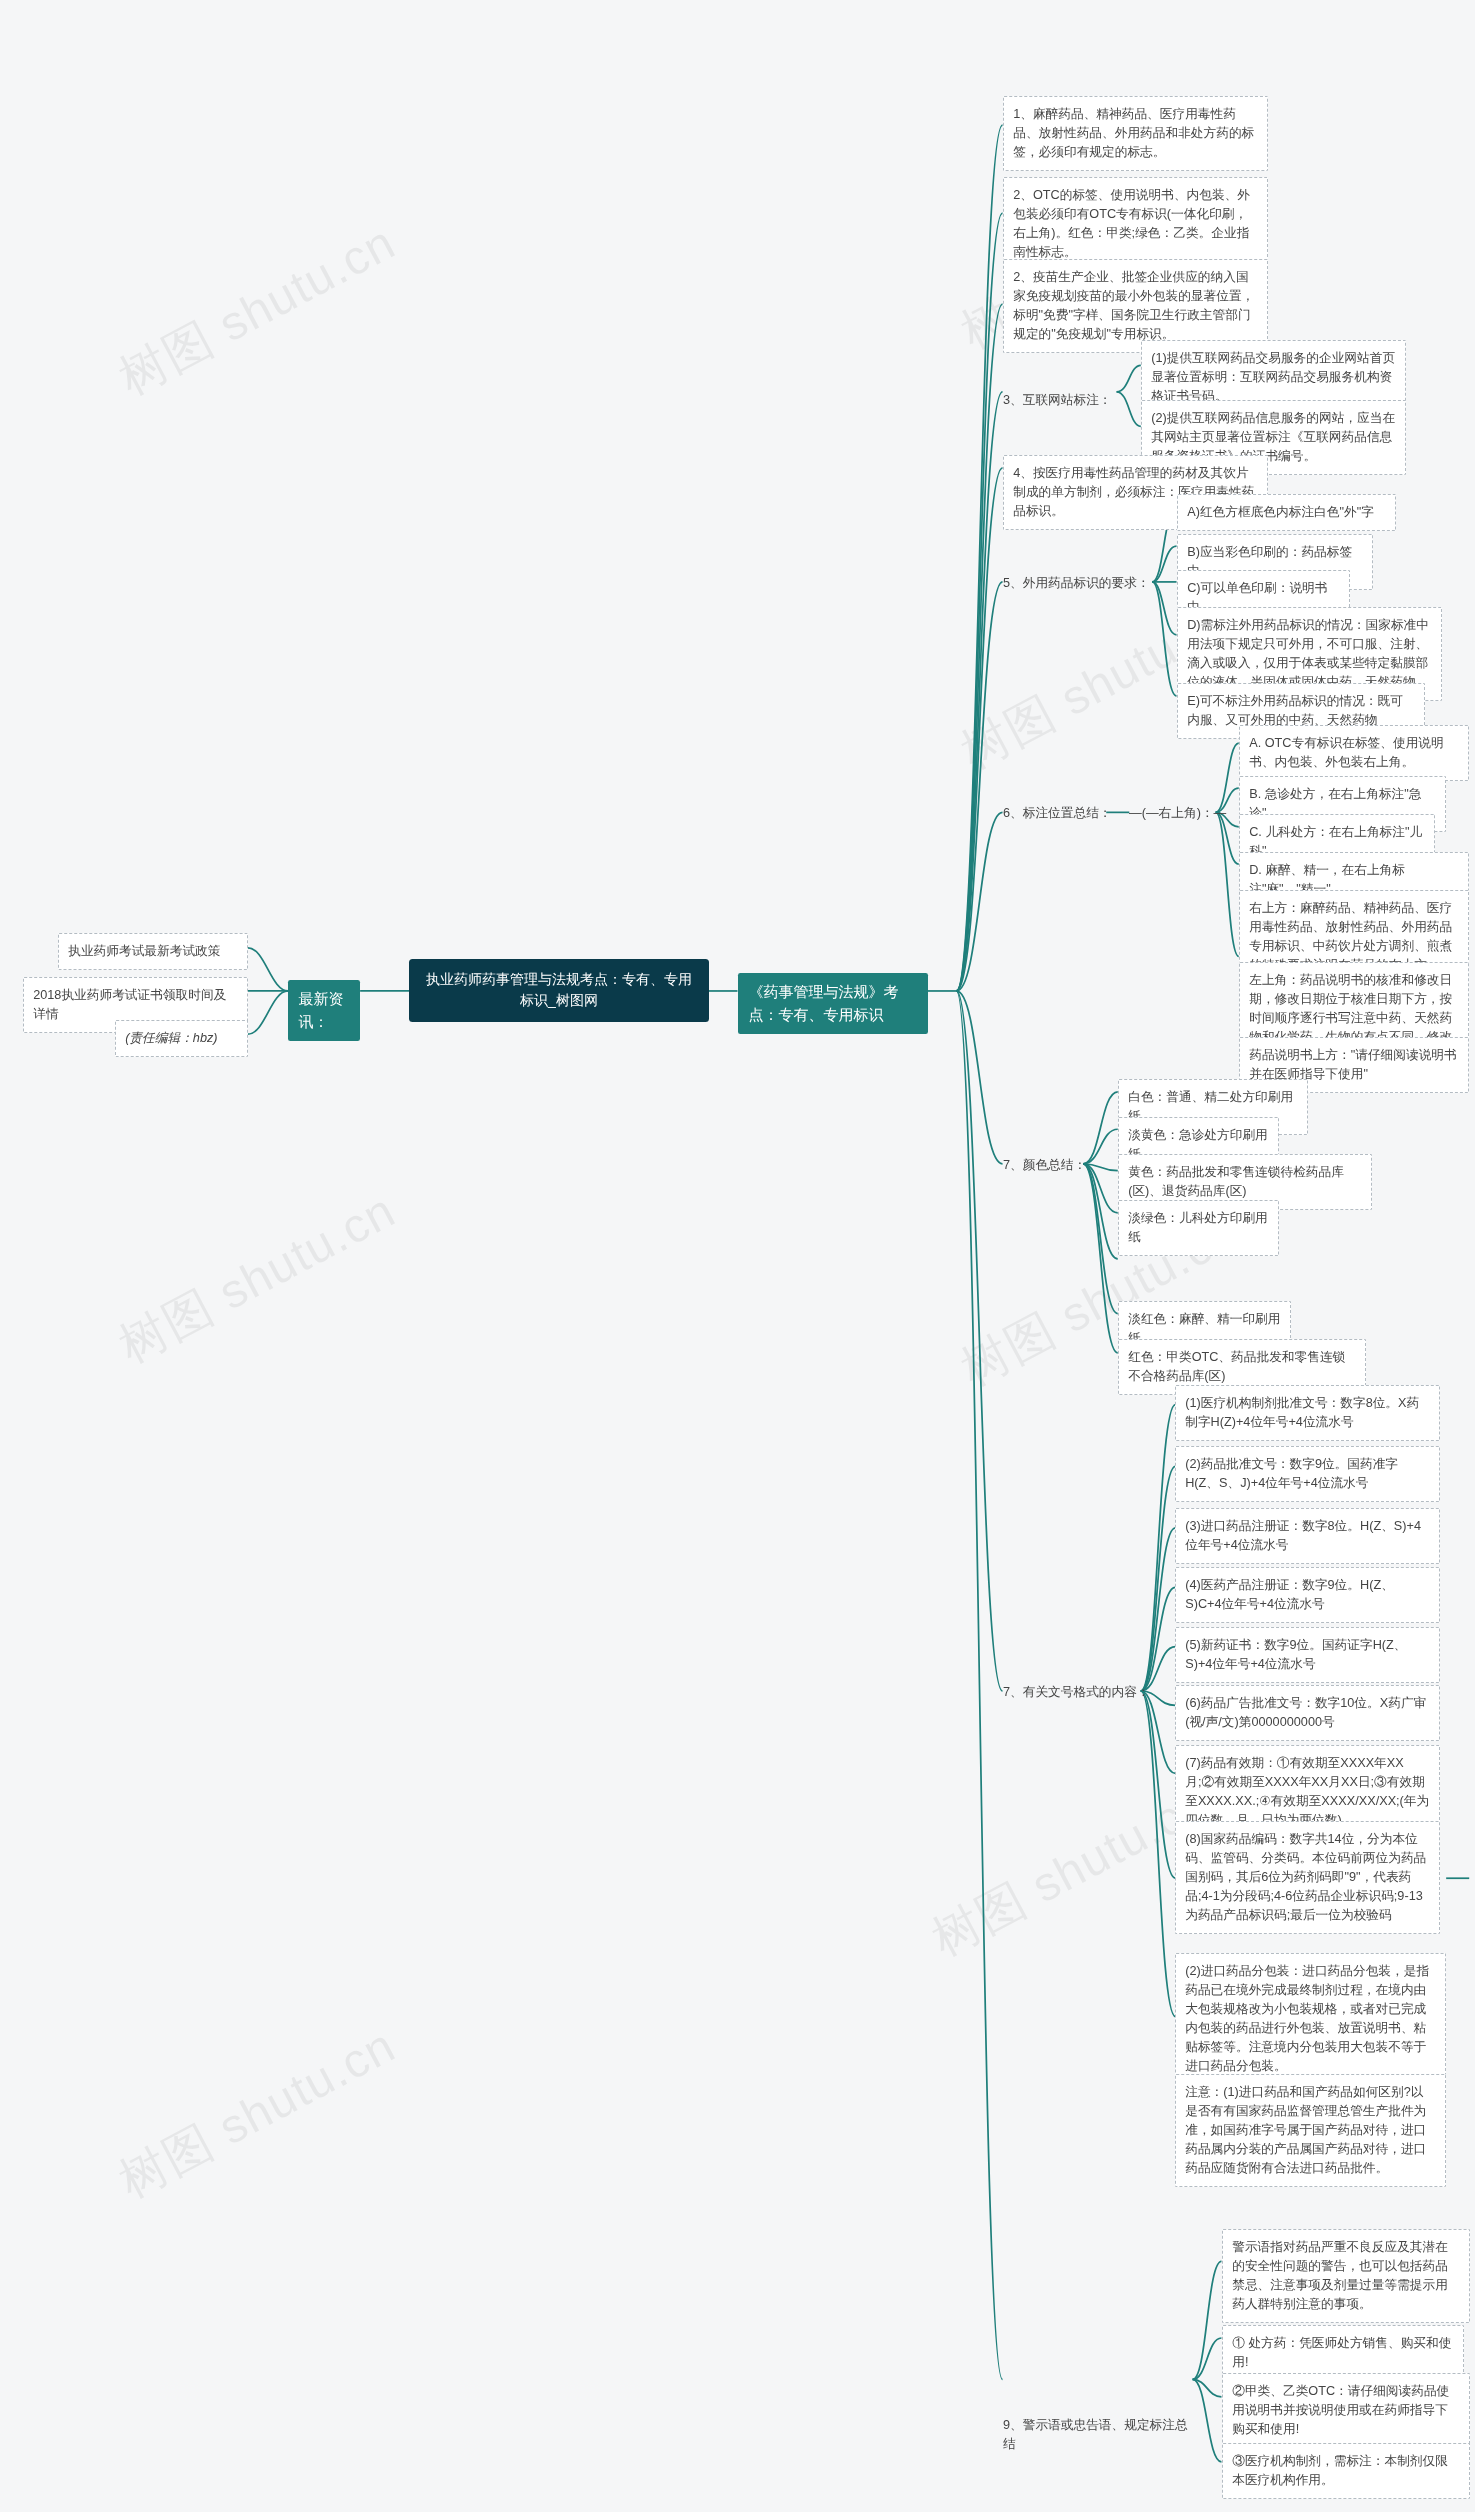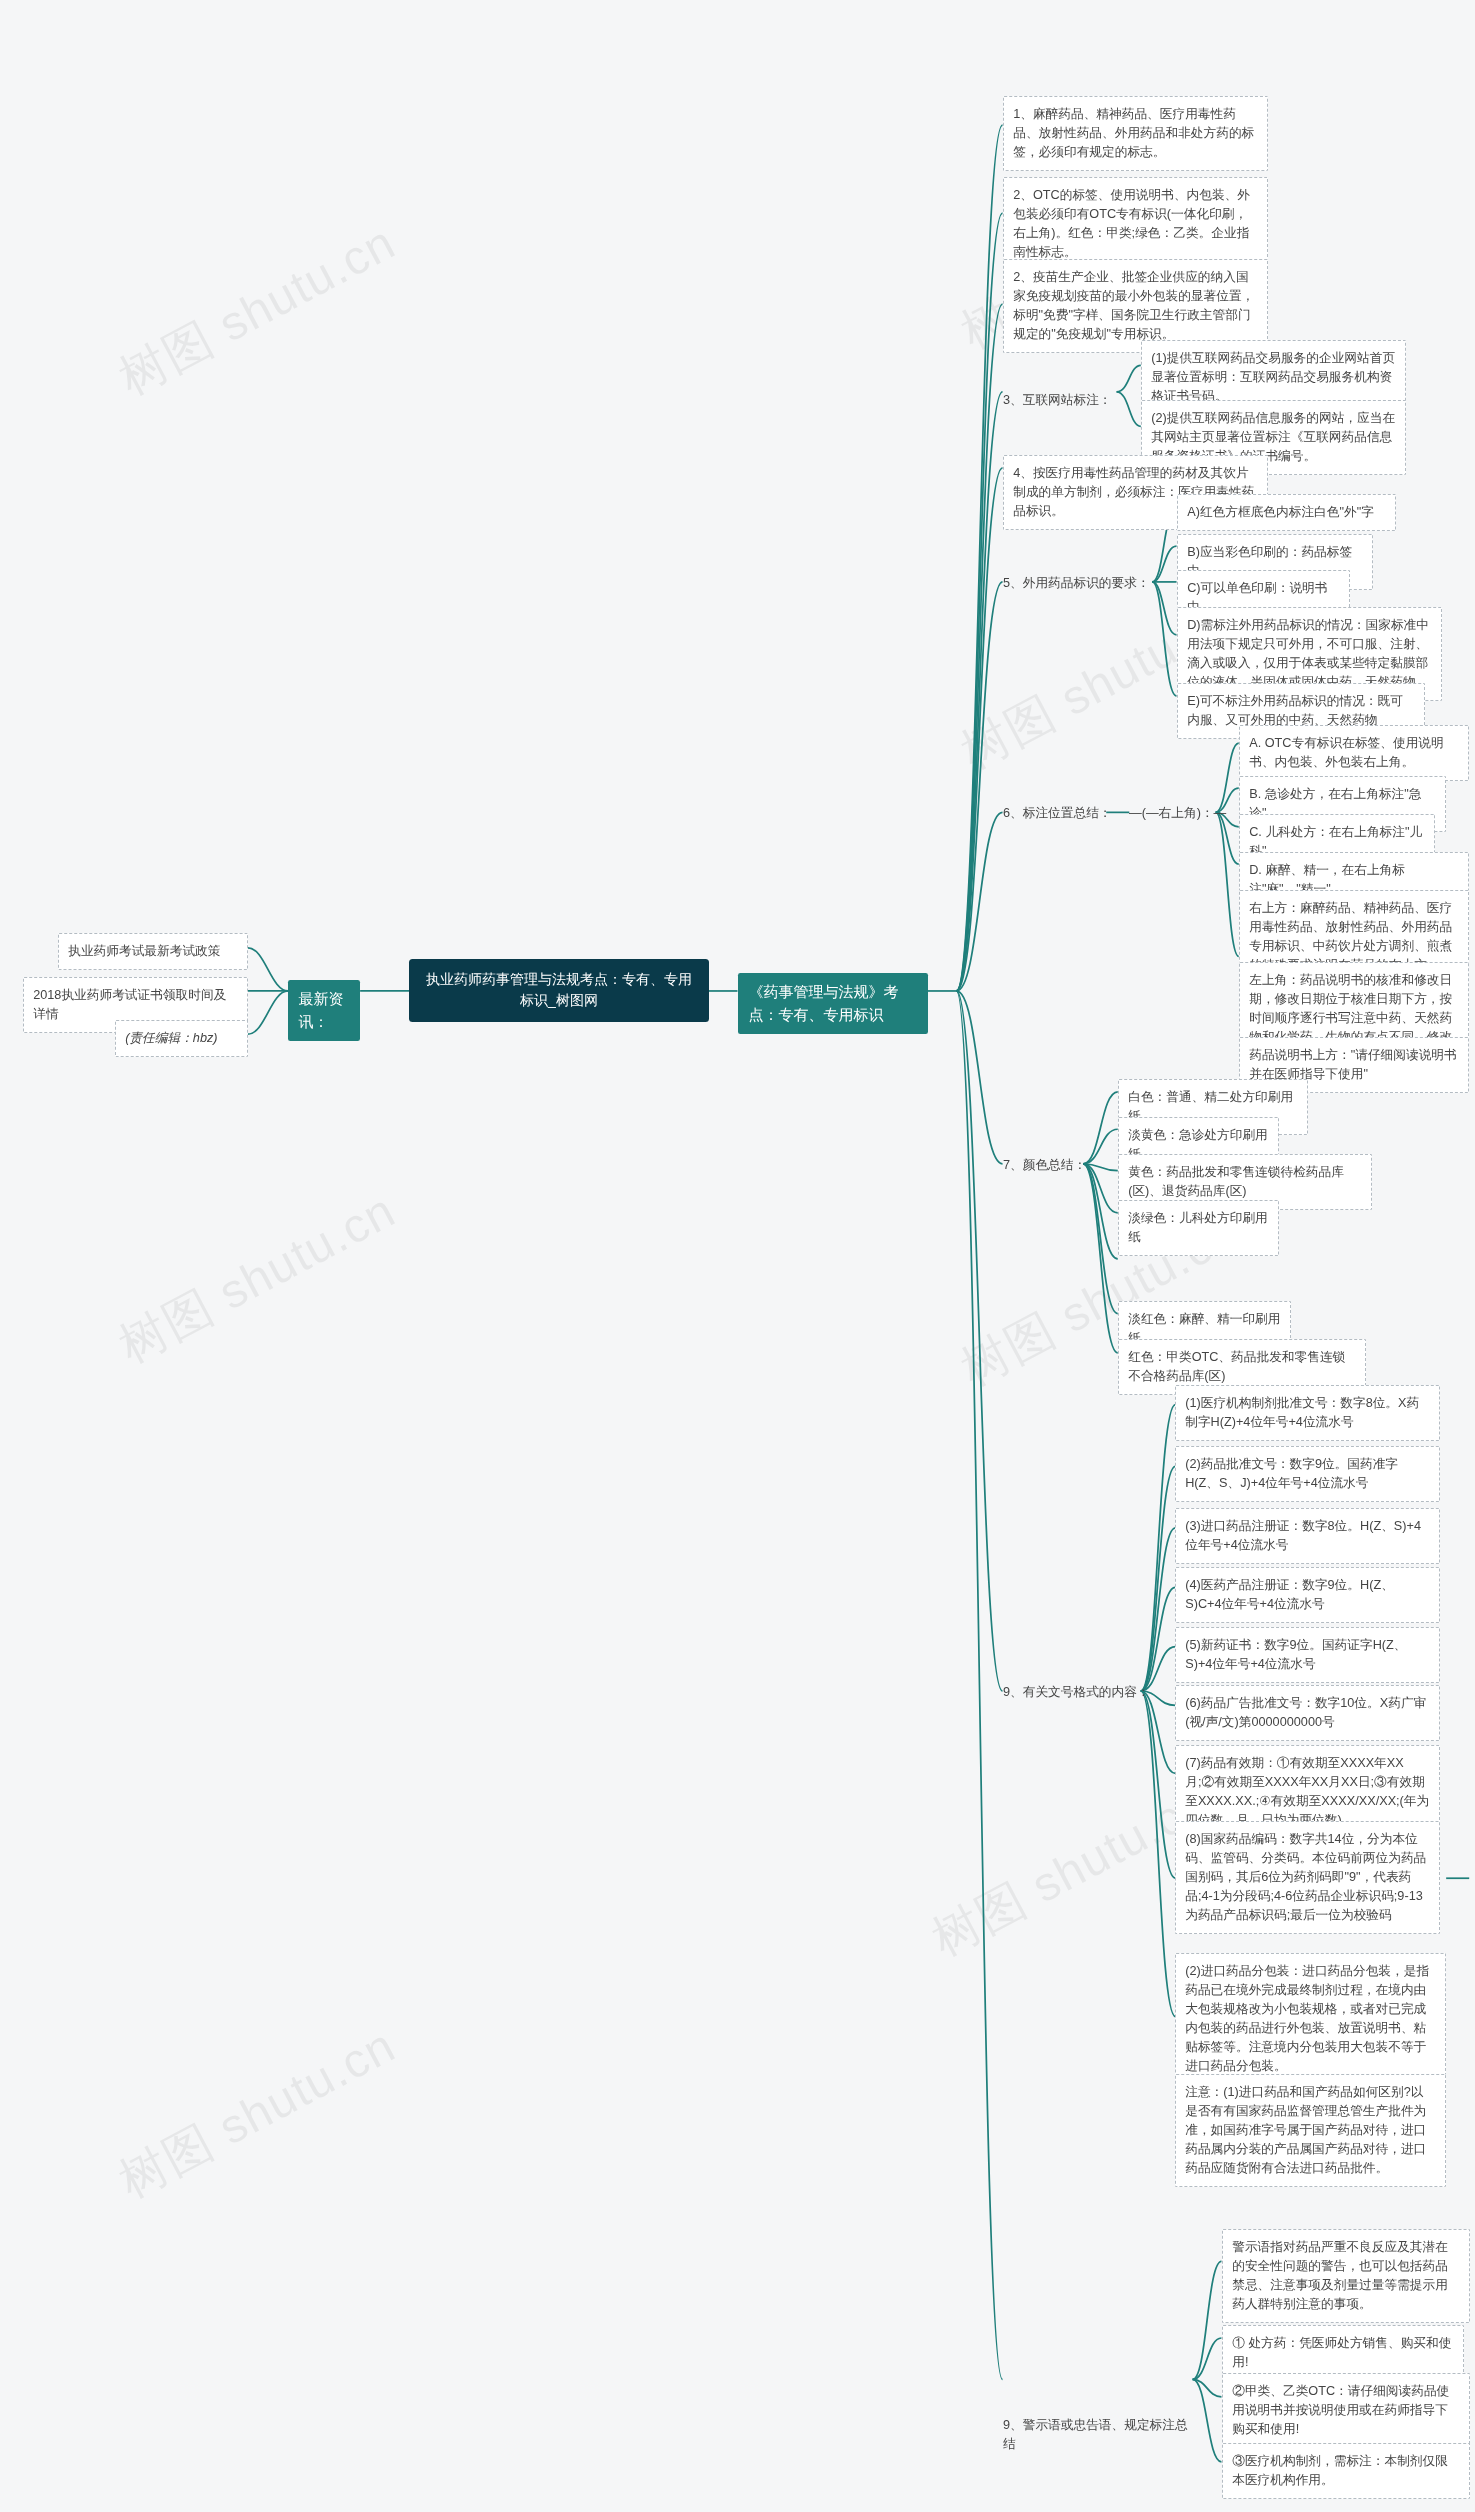--- a/index.html
+++ b/index.html
@@ -210,21 +210,21 @@
   <div class="node dash" style="left:1239px; top:1037px; width:230px;">药品说明书上方："请仔细阅读说明书并在医师指导下使用"</div>
 
   <div class="node hdr" style="left:1003px; top:1156px;">7、颜色总结：</div>
   <div class="node dash" style="left:1118px; top:1079px; width:190px;">白色：普通、精二处方印刷用纸</div>
   <div class="node dash" style="left:1118px; top:1117px; width:161px;">淡黄色：急诊处方印刷用纸</div>
   <div class="node dash" style="left:1118px; top:1154px; width:254px;">黄色：药品批发和零售连锁待检药品库(区)、退货药品库(区)</div>
   <div class="node dash" style="left:1118px; top:1200px; width:161px;">淡绿色：儿科处方印刷用纸</div>
   <div class="node dash" style="left:1118px; top:1301px; width:173px;">淡红色：麻醉、精一印刷用纸</div>
   <div class="node dash" style="left:1118px; top:1339px; width:248px;">红色：甲类OTC、药品批发和零售连锁不合格药品库(区)</div>
 
-  <div class="node hdr" style="left:1003px; top:1683px;">9、有关文号格式的内容：</div>
+  <div class="node hdr" style="left:1003px; top:1683px;">7、有关文号格式的内容：</div>
   <div class="node dash med" style="left:1175px; top:1385px;">(1)医疗机构制剂批准文号：数字8位。X药制字H(Z)+4位年号+4位流水号</div>
   <div class="node dash med" style="left:1175px; top:1446px;">(2)药品批准文号：数字9位。国药准字H(Z、S、J)+4位年号+4位流水号</div>
   <div class="node dash med" style="left:1175px; top:1508px;">(3)进口药品注册证：数字8位。H(Z、S)+4位年号+4位流水号</div>
   <div class="node dash med" style="left:1175px; top:1567px;">(4)医药产品注册证：数字9位。H(Z、S)C+4位年号+4位流水号</div>
   <div class="node dash med" style="left:1175px; top:1627px;">(5)新药证书：数字9位。国药证字H(Z、S)+4位年号+4位流水号</div>
   <div class="node dash med" style="left:1175px; top:1685px;">(6)药品广告批准文号：数字10位。X药广审(视/声/文)第0000000000号</div>
   <div class="node dash med" style="left:1175px; top:1745px;">(7)药品有效期：①有效期至XXXX年XX月;②有效期至XXXX年XX月XX日;③有效期至XXXX.XX.;④有效期至XXXX/XX/XX;(年为四位数，月、日均为两位数)</div>
   <div class="node dash med" style="left:1175px; top:1821px;">(8)国家药品编码：数字共14位，分为本位码、监管码、分类码。本位码前两位为药品国别码，其后6位为药剂码即"9"，代表药品;4-1为分段码;4-6位药品企业标识码;9-13为药品产品标识码;最后一位为校验码</div>
   <div class="node dash" style="left:1175px; top:1953px; width:271px;">(2)进口药品分包装：进口药品分包装，是指药品已在境外完成最终制剂过程，在境内由大包装规格改为小包装规格，或者对已完成内包装的药品进行外包装、放置说明书、粘贴标签等。注意境内分包装用大包装不等于进口药品分包装。</div>
 

